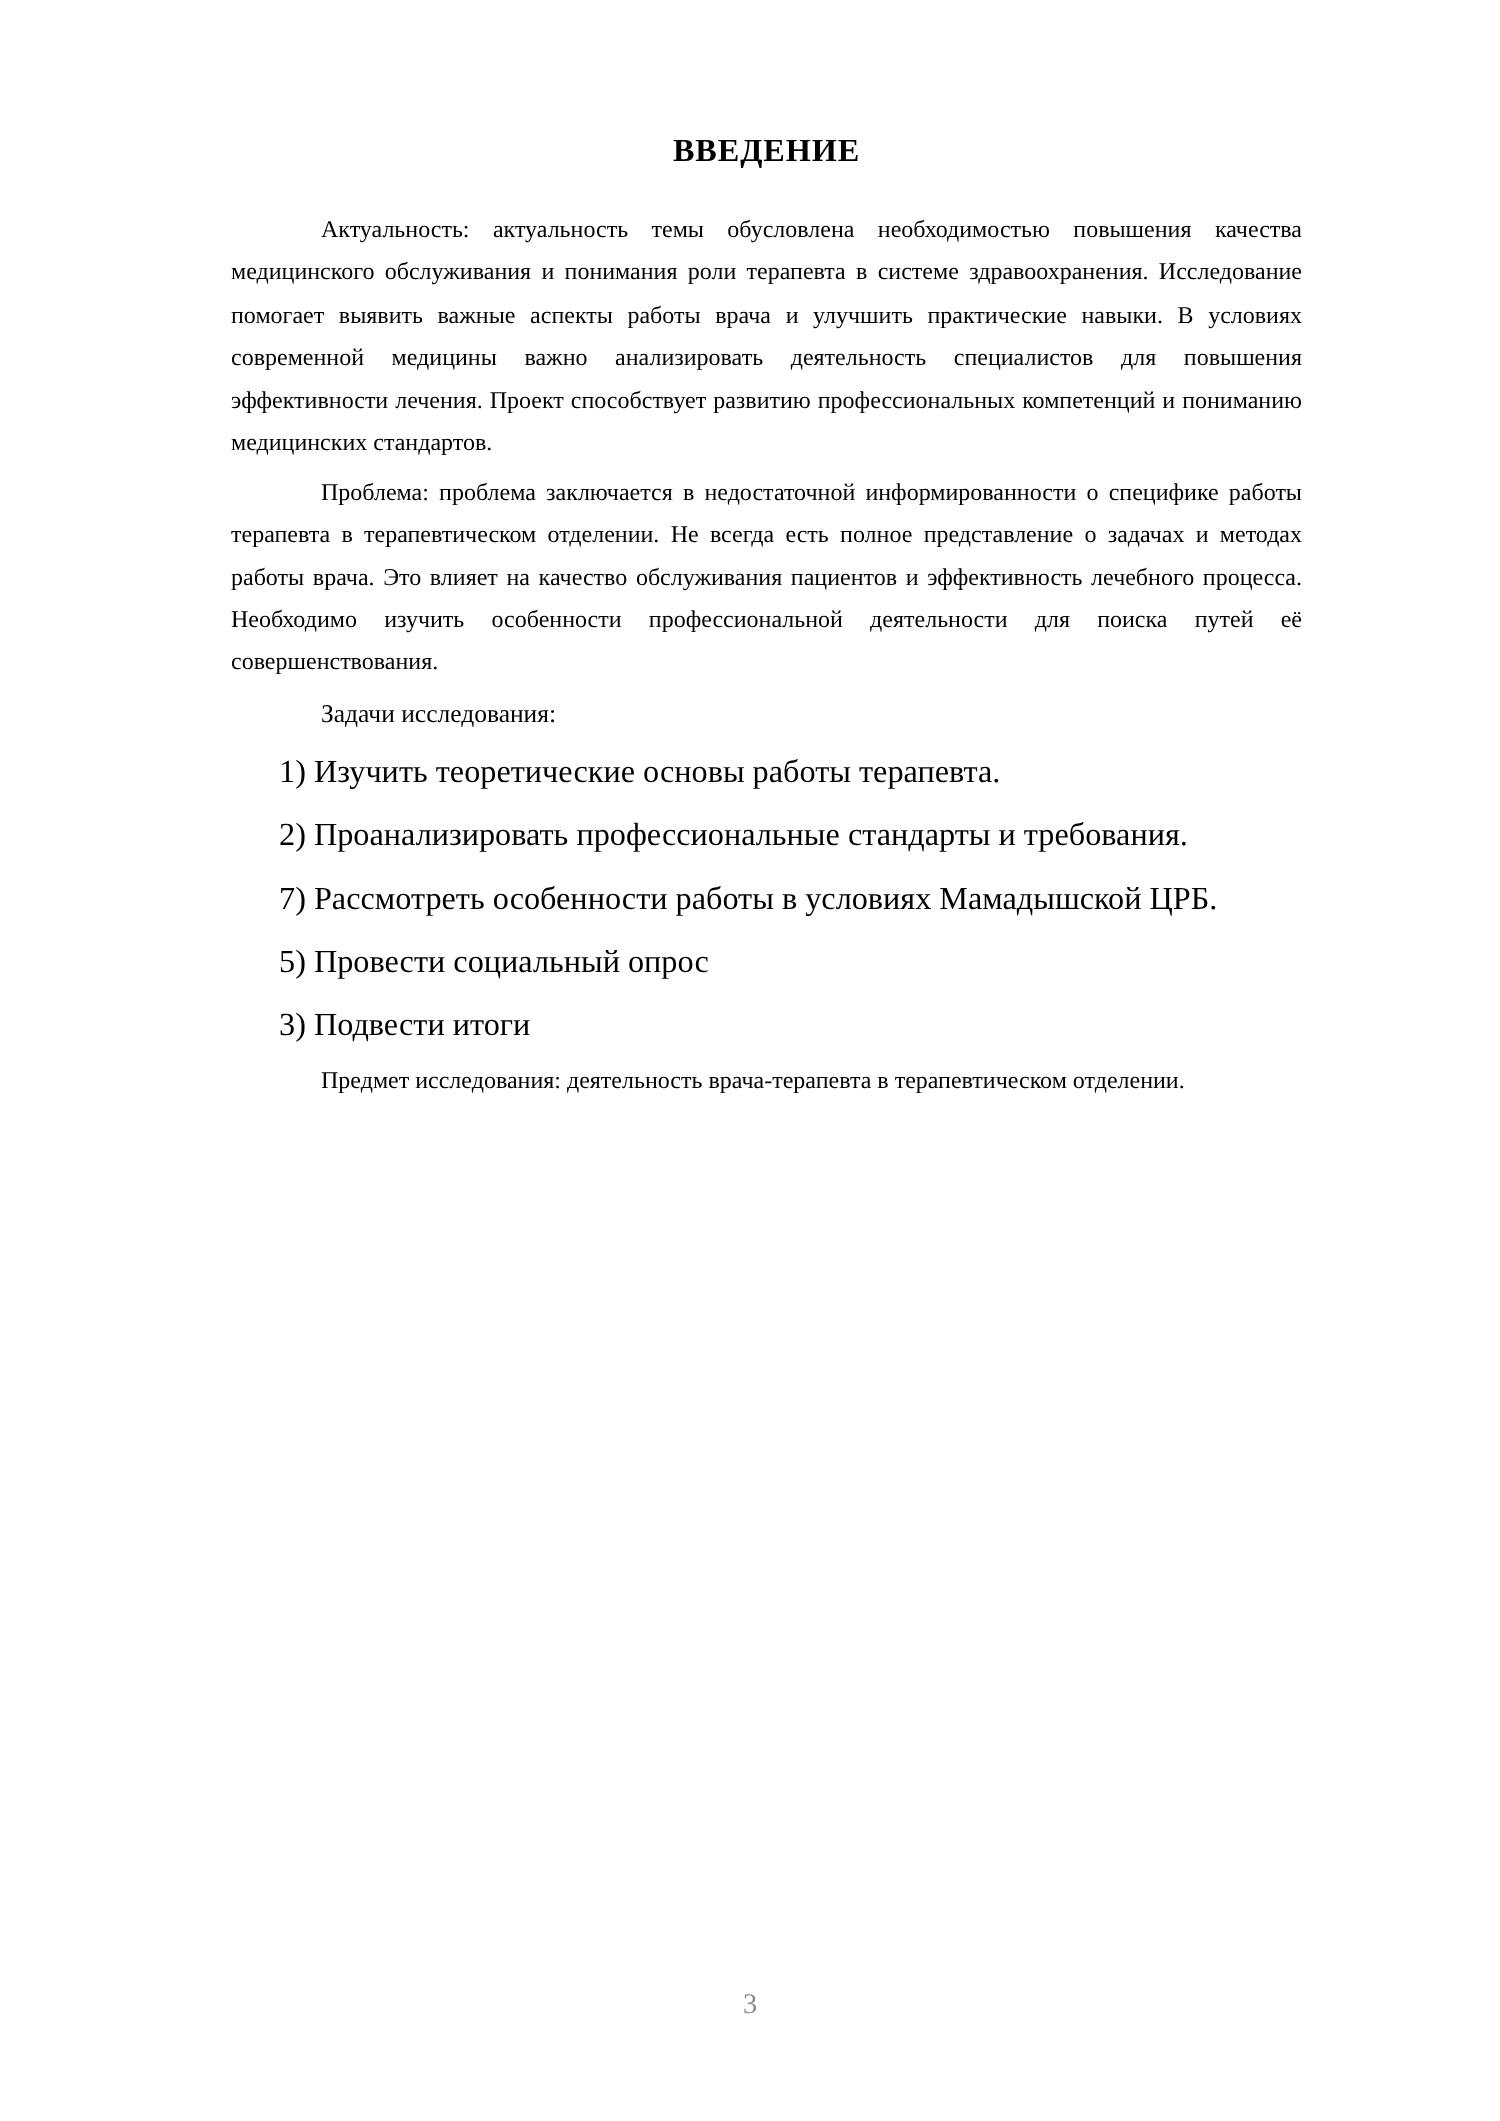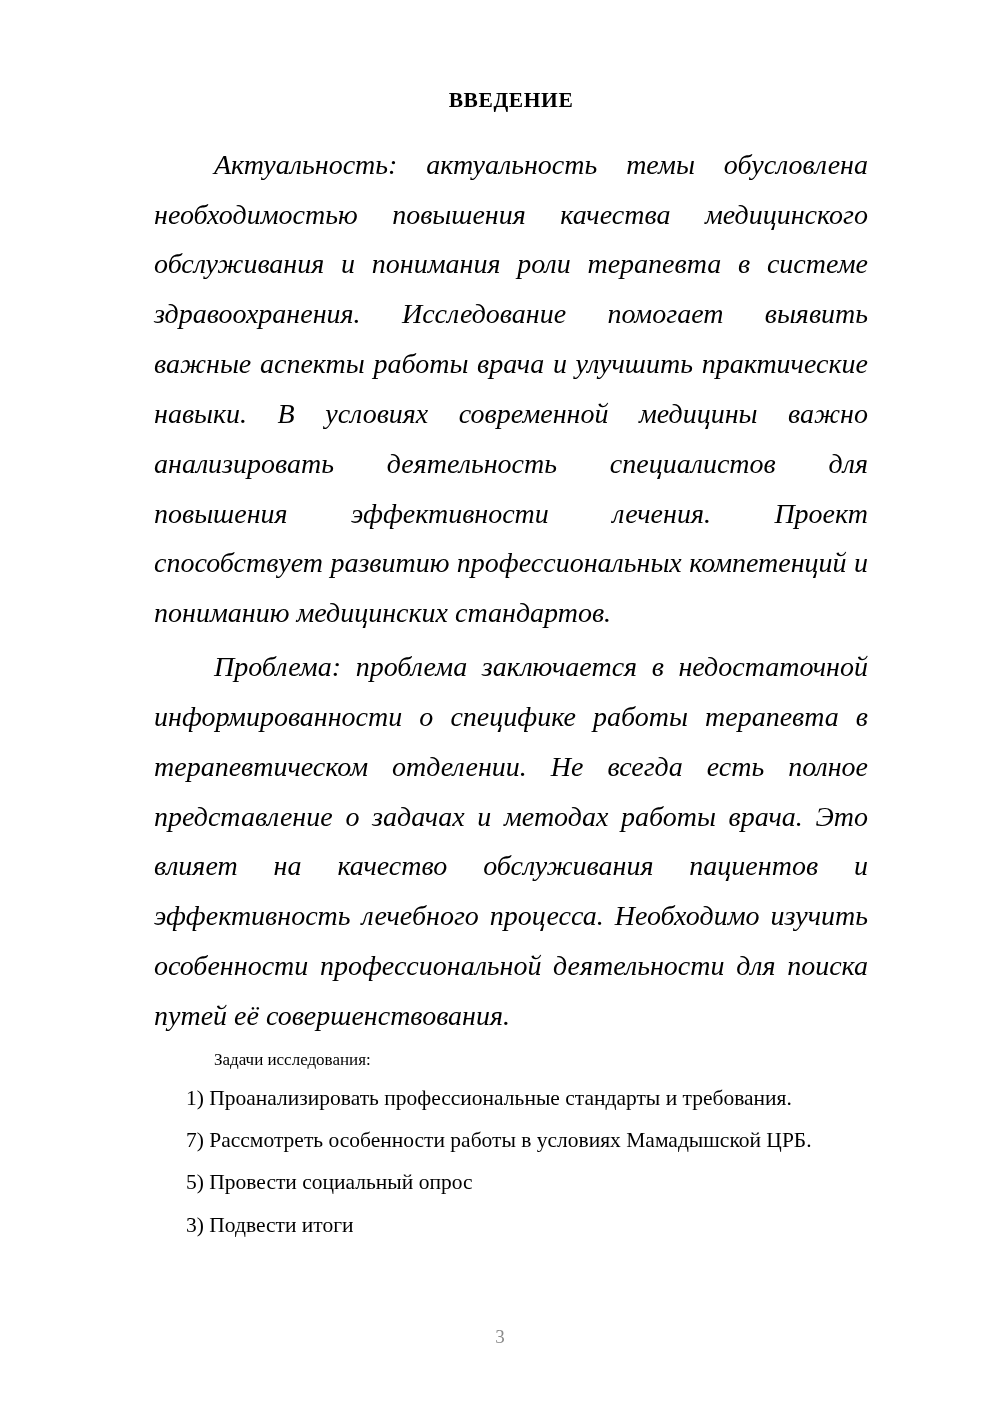--- a/index.html
+++ b/index.html
@@ -29,28 +29,27 @@
   }
   .doc-title {
     font-size: 21.5px;
     font-weight: bold;
     text-align: center;
     letter-spacing: 0.6px;
     margin: 0 0 26px 0;
     line-height: 1.2;
   }
   p.body-par {
-    font-size: 28px;
+    font-size: 16px;
     line-height: 1.78;
     text-align: justify;
     text-justify: inter-word;
     margin: 0 0 4px 0;
     text-indent: 60px;
     hyphens: none;
-    font-style: italic;
   }
   p.lead-par {
     font-size: 17px;
     line-height: 1.78;
     text-align: left;
     margin: 0 0 4px 0;
     text-indent: 60px;
   }
   ol.task-list {
     list-style: none;
@@ -87,26 +86,28 @@
     <h1 class="doc-title">ВВЕДЕНИЕ</h1>
 
     <p class="body-par">Актуальность: актуальность темы обусловлена необходимостью повышения качества медицинского обслуживания и понимания роли терапевта в системе здравоохранения. Исследование помогает выявить важные аспекты работы врача и улучшить практические навыки. В условиях современной медицины важно анализировать деятельность специалистов для повышения эффективности лечения. Проект способствует развитию профессиональных компетенций и пониманию медицинских стандартов.</p>
 
     <p class="body-par">Проблема: проблема заключается в недостаточной информированности о специфике работы терапевта в терапевтическом отделении. Не всегда есть полное представление о задачах и методах работы врача. Это влияет на качество обслуживания пациентов и эффективность лечебного процесса. Необходимо изучить особенности профессиональной деятельности для поиска путей её совершенствования.</p>
 
 
     <p class="lead-par">Задачи исследования:</p>
 
     <ol class="task-list">
-      <li>1) Проанализировать профессиональные стандарты и требования.</li>
+      <li>1) Изучить теоретические основы работы терапевта.</li>
+      <li>2) Проанализировать профессиональные стандарты и требования.</li>
       <li>7) Рассмотреть особенности работы в условиях Мамадышской ЦРБ.</li>
       <li>5) Провести социальный опрос</li>
       <li>3) Подвести итоги</li>
     </ol>
 
 
+    <p class="body-par">Предмет исследования: деятельность врача-терапевта в терапевтическом отделении.</p>
 
 
   </div>
 
   <div class="page-number">3</div>
 
 </div>
 
 </body></html>

